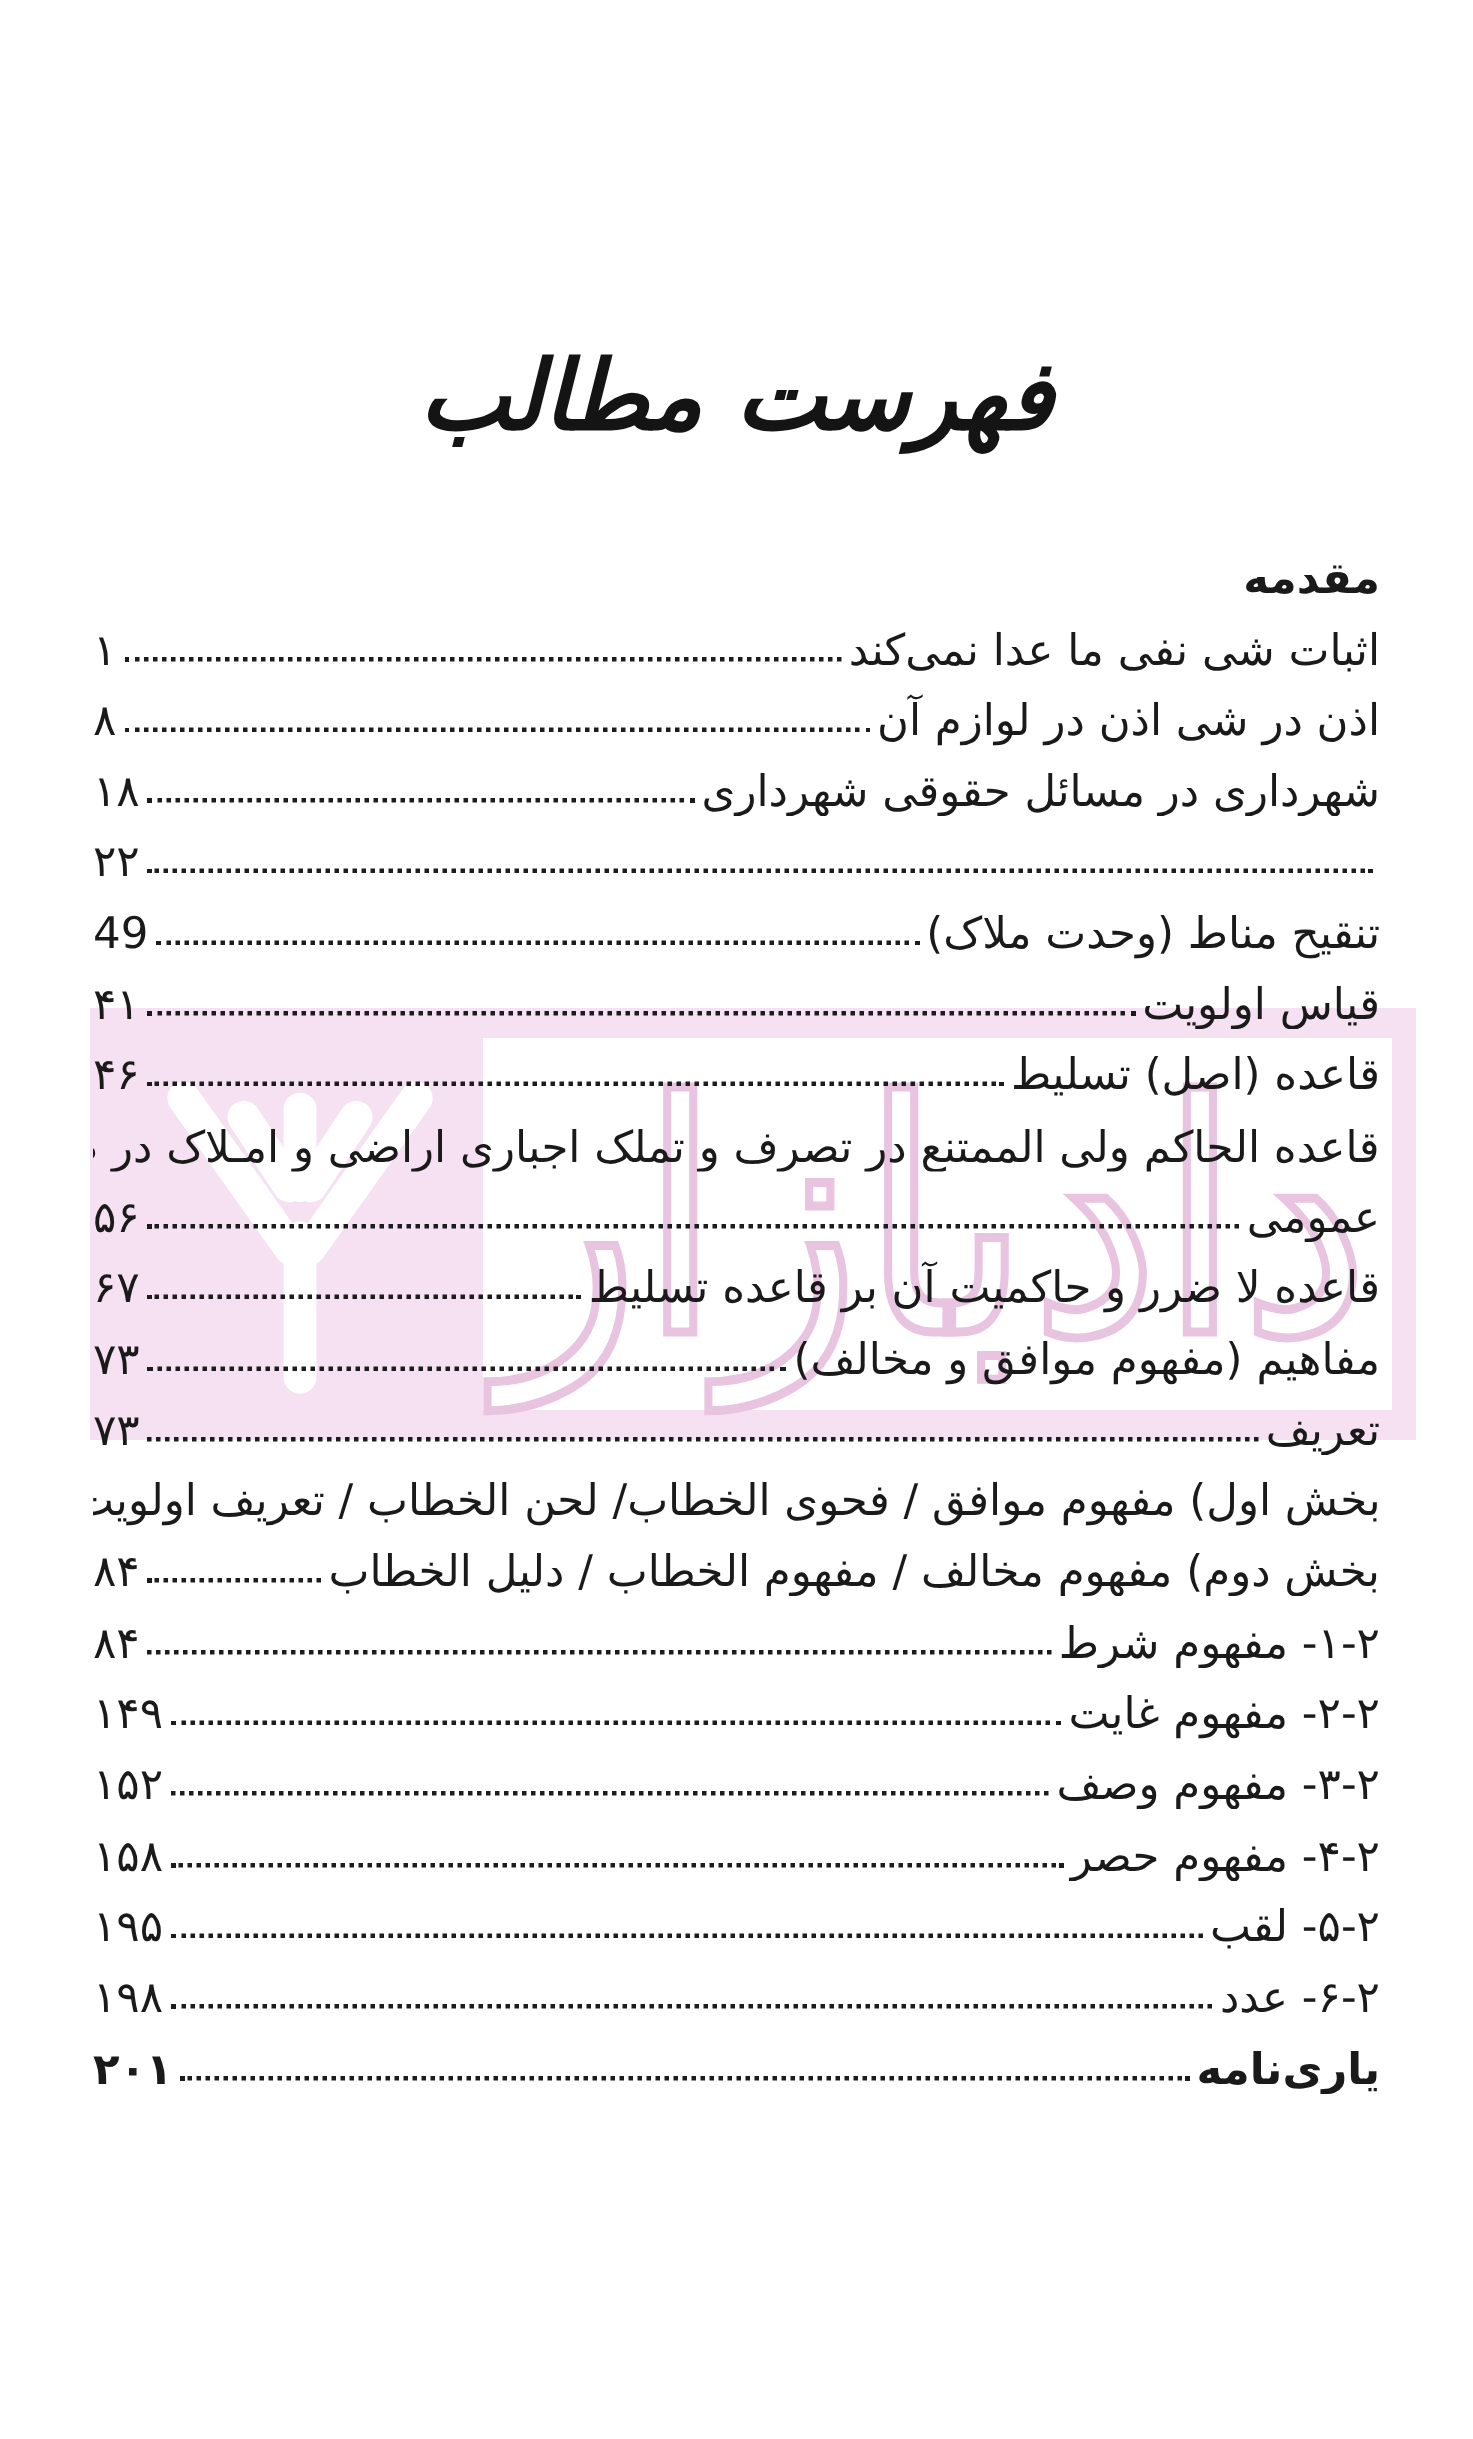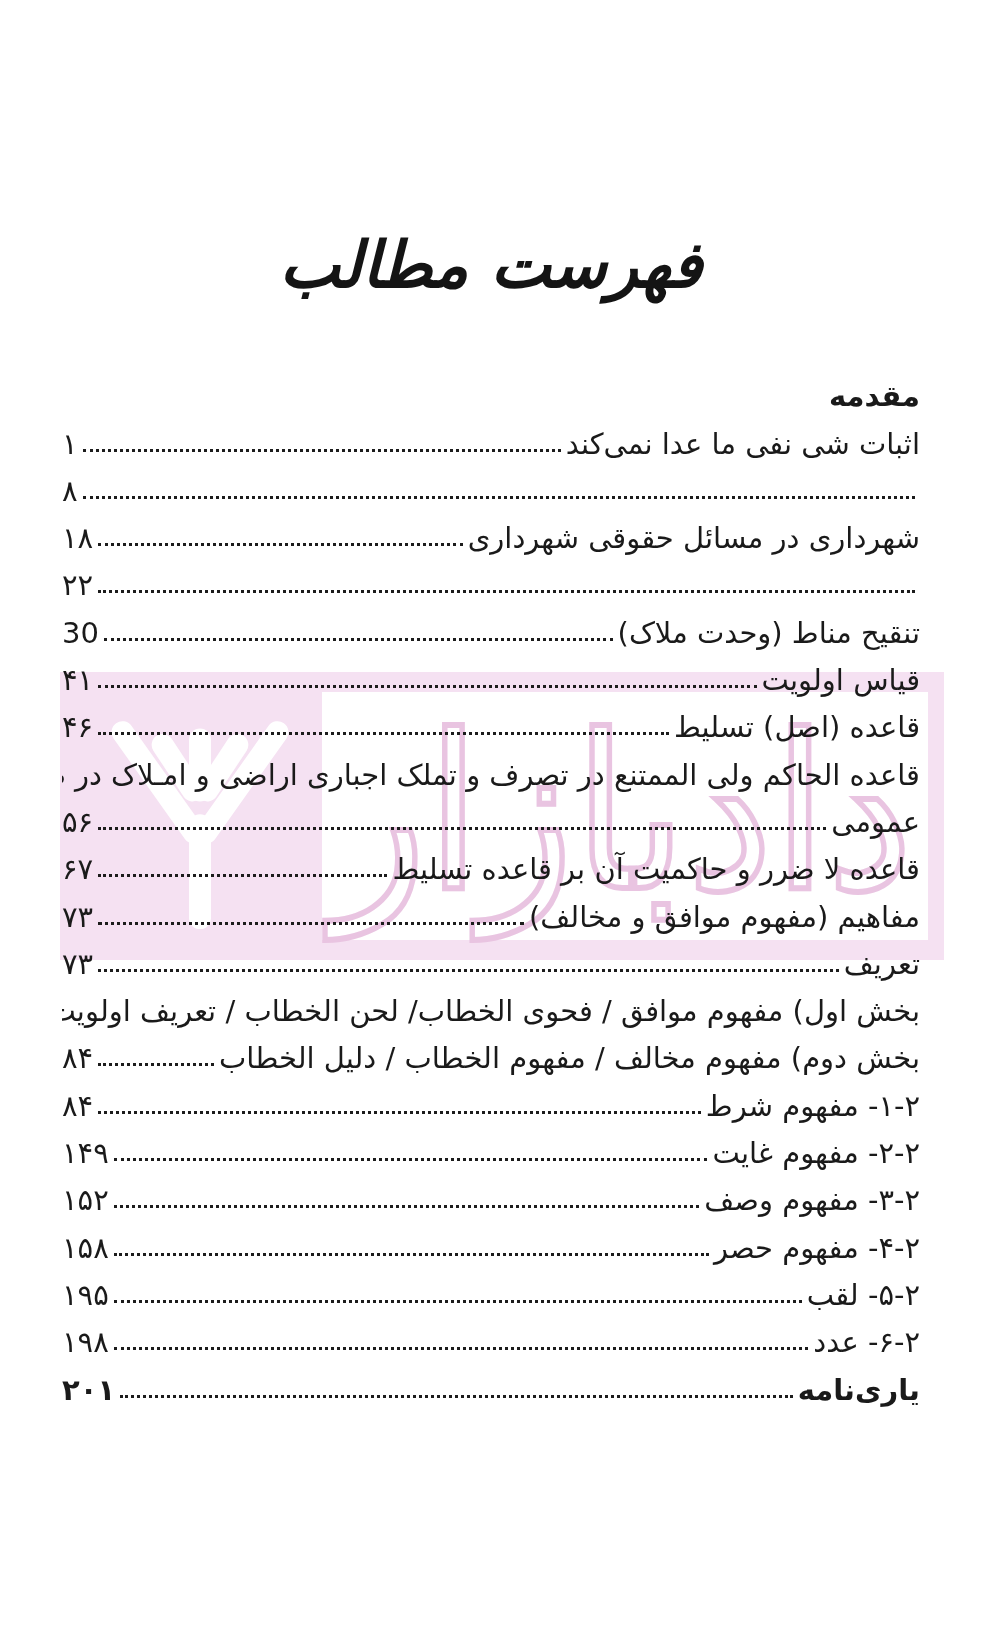--- a/index.html
+++ b/index.html
@@ -18,21 +18,21 @@
   .watermark{
     position:absolute;left:60px;top:672px;width:884px;height:288px;
     z-index:0;
   }
   .wm-band{position:absolute;inset:0;background:#f5e1f2}
   .wm-window{position:absolute;left:262px;top:20px;width:606px;height:248px;background:#ffffff}
   .wm-logo{position:absolute;left:26px;top:14px;width:228px;height:260px}
   .wm-textsvg{position:absolute;left:250px;top:6px;width:626px;height:276px}
   
   .toc{
-    position:absolute;top:366px;left:62px;width:858px;z-index:1;
+    position:absolute;top:355px;left:62px;width:858px;z-index:1;
     direction:rtl;
   }
   .row{
     display:flex;align-items:flex-end;height:47.3px;
     font-size:29px;overflow:hidden;
   }
   .row .label{white-space:nowrap}
   .row .dots{
     flex:1 1 auto;align-self:flex-end;
     border-bottom:3px dotted #1c1c1c;
@@ -72,39 +72,40 @@
     <span class="label">مقدمه</span>
   </div>
 
   <div class="row">
     <span class="label">اثبات شی نفی ما عدا نمی‌کند</span>
     <span class="dots"></span>
     <span class="num">۱</span>
   </div>
 
   <div class="row">
+    <span class="label">اذن در شی اذن در لوازم آن</span>
     <span class="dots"></span>
     <span class="num">۸</span>
   </div>
 
   <div class="row">
     <span class="label">شهرداری در مسائل حقوقی شهرداری</span>
     <span class="dots"></span>
     <span class="num">۱۸</span>
   </div>
 
   <div class="row">
     <span class="dots"></span>
     <span class="num">۲۲</span>
   </div>
 
   <div class="row">
     <span class="label">تنقیح مناط (وحدت ملاک)</span>
     <span class="dots"></span>
-    <span class="num">30</span>
+    <span class="num">49</span>
   </div>
 
   <div class="row">
     <span class="label">قیاس اولویت</span>
     <span class="dots"></span>
     <span class="num">۴۱</span>
   </div>
 
   <div class="row">
     <span class="label">قاعده (اصل) تسلیط</span>

